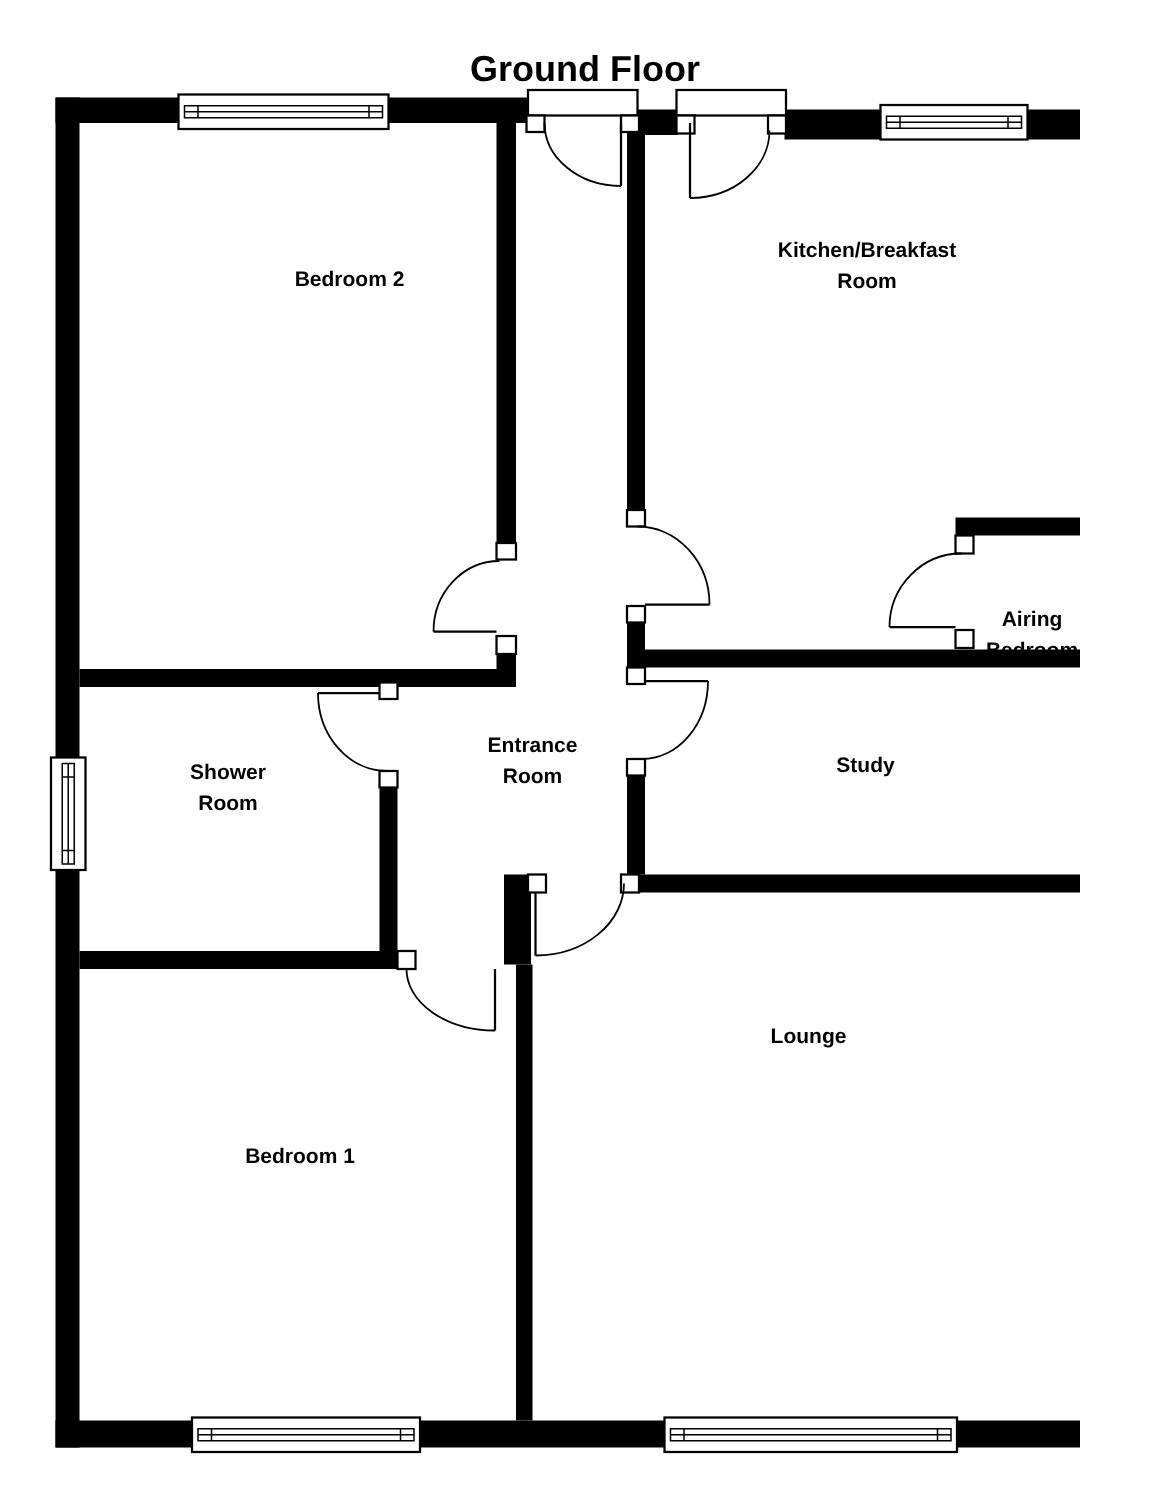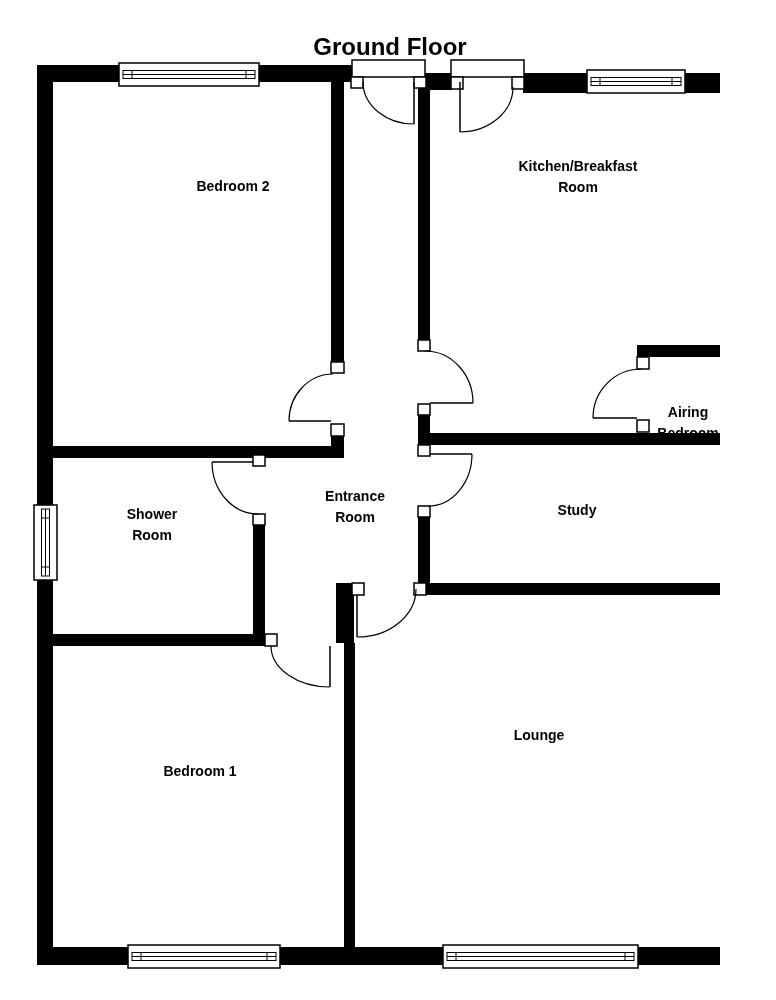--- a/index.html
+++ b/index.html
@@ -140,17 +140,17 @@
         <span>Entrance</span>
         <span>Room</span>
       </div>
       <div class="room-label" style="left: 152px; top: 525px;">
         <span>Shower</span>
         <span>Room</span>
       </div>
       <div class="room-label" style="left: 200px; top: 731px; margin-top: 40px;">
         <span>Bedroom 1</span>
       </div>
-      <div class="room-label" style="left: 539px; top: 691px; margin-top: 44px;">
+      <div class="room-label" style="left: 539px; top: 691px;">
         <span>Lounge</span>
       </div>
     </div>
 </div>
 
 </body></html>

